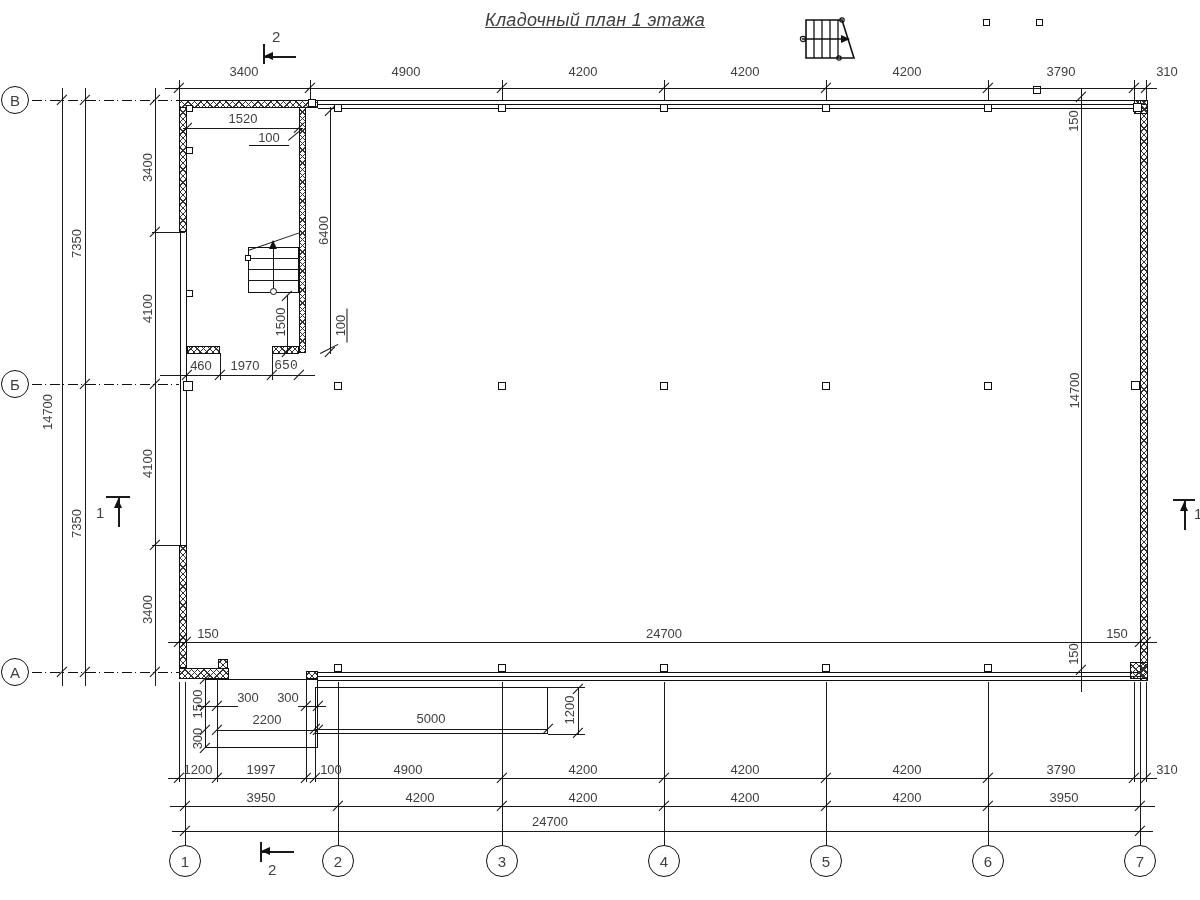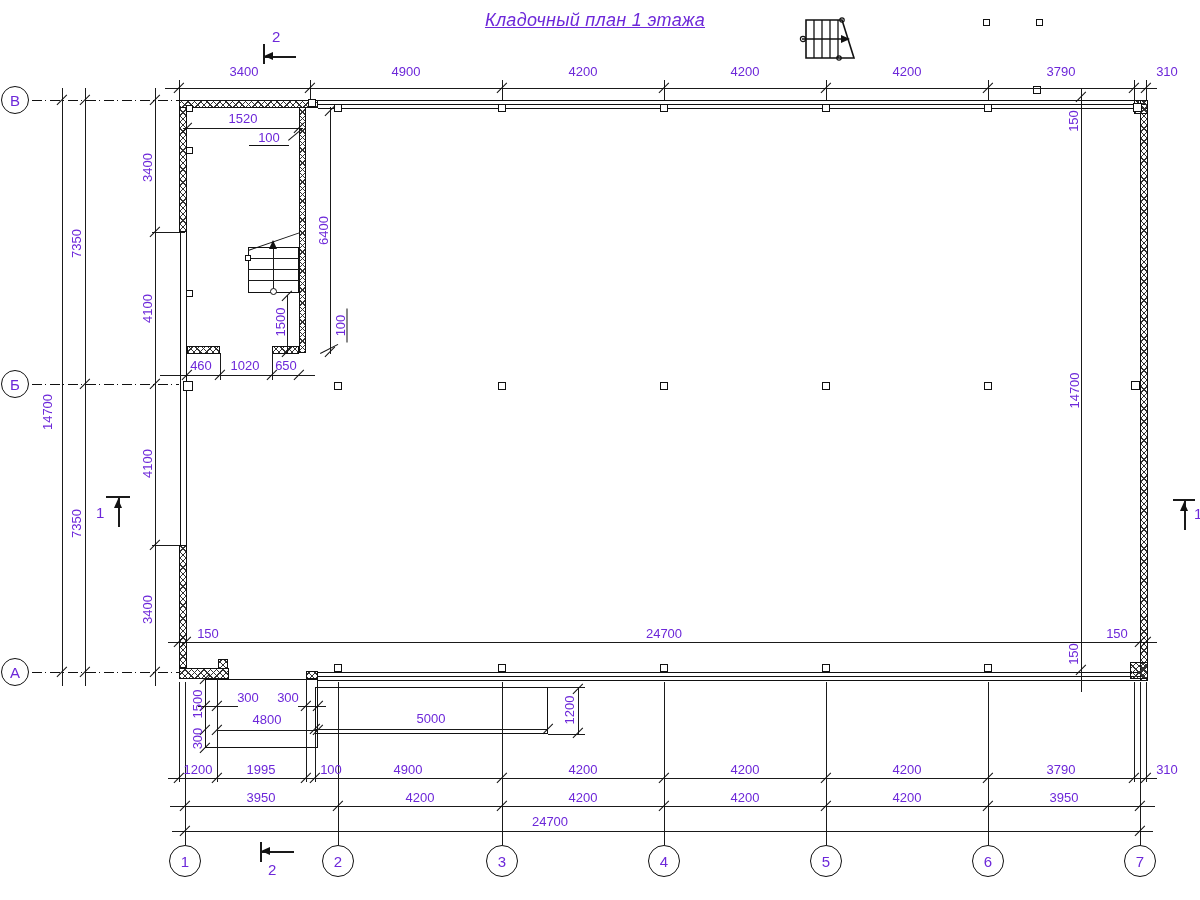--- a/index.html
+++ b/index.html
@@ -1,17 +1,17 @@
 <!DOCTYPE html>
 <html><head>
 <meta charset="utf-8">
 <style>
   html,body{margin:0;padding:0;background:#fff;}
   #plan{position:relative;width:1200px;height:900px;background:#fff;overflow:hidden;
-        font-family:"Liberation Sans",sans-serif;color:#6d28d9;}
+        font-family:"Liberation Sans",sans-serif;color:#404040;}
   #plan *{box-sizing:border-box;}
   .abs{position:absolute;}
   .hl{position:absolute;height:1px;background:#1a1a1a;}
   .vl{position:absolute;width:1px;background:#1a1a1a;}
   .hatch{position:absolute;border:1px solid #111;
     background-image:
       repeating-linear-gradient(45deg,#333 0,#333 1px,transparent 1px,transparent 4.5px),
       repeating-linear-gradient(-45deg,#333 0,#333 1px,transparent 1px,transparent 4.5px);}
   .wall3h{position:absolute;height:9px;border-top:1.4px solid #111;border-bottom:1.4px solid #111;
     background:linear-gradient(#111,#111) center/100% 1px no-repeat;}
@@ -202,22 +202,22 @@
   <div class="sq" style="left:245px;top:255px;width:6px;height:6px;"></div>
 
   <div class="vl" style="left:220px;top:353px;height:27px;"></div>
   <div class="vl" style="left:272px;top:353px;height:27px;"></div>
   <div class="hl" style="left:160px;top:375px;width:155px;"></div>
   <div class="tk" style="left:187px;top:375px;"></div>
     <div class="tk" style="left:220px;top:375px;"></div>
   <div class="tk" style="left:272px;top:375px;"></div>
     <div class="tk" style="left:299px;top:375px;"></div>
   <div class="dl" style="left:183px;top:358px;width:36px;height:14px;">460</div>
-  <div class="dl" style="left:221px;top:358px;width:48px;height:14px;">1020</div>
-  <div class="dl" style="left:269px;top:358px;width:34px;height:14px;">650</div>
+  <div class="dl" style="left:221px;top:358px;width:48px;height:14px;">1970</div>
+  <div class="dl" style="left:269px;top:358px;width:34px;height:14px;font-family:Liberation Mono, monospace;">650</div>
 
   <div class="hl" style="left:168px;top:642px;width:989px;"></div>
   <div class="tk" style="left:179px;top:642px;"></div>
     <div class="tk" style="left:186px;top:642px;"></div>
   <div class="tk" style="left:1140px;top:642px;"></div>
     <div class="tk" style="left:1146px;top:642px;"></div>
   <div class="dl" style="left:194px;top:627px;width:28px;height:13px;">150</div>
   <div class="dl" style="left:637px;top:627px;width:54px;height:13px;">24700</div>
   <div class="dl" style="left:1103px;top:627px;width:28px;height:13px;">150</div>
 
@@ -227,21 +227,21 @@
   <div class="dl rl" style="left:1056px;top:114px;width:34px;height:14px;">150</div>
   <div class="dl rl" style="left:1043px;top:383px;width:62px;height:15px;">14700</div>
   <div class="dl rl" style="left:1056px;top:647px;width:34px;height:14px;">150</div>
 
   <div class="abs" style="left:205px;top:679px;width:113px;height:69px;border:1px solid #111;"></div>
   <div class="vl" style="left:217px;top:679px;height:69px;"></div>
   <div class="vl" style="left:306px;top:679px;height:69px;"></div>
   <div class="hl" style="left:217px;top:730px;width:101px;"></div>
   <div class="tk" style="left:217px;top:730px;"></div>
     <div class="tk" style="left:318px;top:730px;"></div>
-  <div class="dl" style="left:243px;top:712px;width:48px;height:15px;">4800</div>
+  <div class="dl" style="left:243px;top:712px;width:48px;height:15px;">2200</div>
   <div class="hl" style="left:198px;top:706px;width:40px;"></div>
   <div class="tk" style="left:205px;top:706px;"></div>
     <div class="tk" style="left:217px;top:706px;"></div>
   <div class="hl" style="left:298px;top:706px;width:28px;"></div>
   <div class="tk" style="left:306px;top:706px;"></div>
     <div class="tk" style="left:318px;top:706px;"></div>
   <div class="dl" style="left:233px;top:690px;width:30px;height:14px;">300</div>
   <div class="dl" style="left:273px;top:690px;width:30px;height:14px;">300</div>
   <div class="tk" style="left:205px;top:679px;"></div>
     <div class="tk" style="left:205px;top:730px;"></div>
@@ -280,21 +280,21 @@
     <div class="tk" style="left:217px;top:778px;"></div>
   <div class="tk" style="left:306px;top:778px;"></div>
     <div class="tk" style="left:315px;top:778px;"></div>
   <div class="tk" style="left:502px;top:778px;"></div>
     <div class="tk" style="left:664px;top:778px;"></div>
   <div class="tk" style="left:826px;top:778px;"></div>
     <div class="tk" style="left:988px;top:778px;"></div>
   <div class="tk" style="left:1134px;top:778px;"></div>
     <div class="tk" style="left:1146px;top:778px;"></div>
   <div class="dl" style="left:176px;top:762px;width:44px;height:14px;">1200</div>
-  <div class="dl" style="left:239px;top:762px;width:44px;height:14px;">1995</div>
+  <div class="dl" style="left:239px;top:762px;width:44px;height:14px;">1997</div>
   <div class="dl" style="left:313px;top:762px;width:36px;height:14px;">100</div>
   <div class="dl" style="left:378px;top:762px;width:60px;height:14px;">4900</div>
   <div class="dl" style="left:553px;top:762px;width:60px;height:14px;">4200</div>
   <div class="dl" style="left:715px;top:762px;width:60px;height:14px;">4200</div>
   <div class="dl" style="left:877px;top:762px;width:60px;height:14px;">4200</div>
   <div class="dl" style="left:1031px;top:762px;width:60px;height:14px;">3790</div>
   <div class="dl" style="left:1148px;top:762px;width:38px;height:14px;">310</div>
 
   <div class="hl" style="left:170px;top:806px;width:985px;"></div>
   <div class="tk" style="left:185px;top:806px;"></div>

